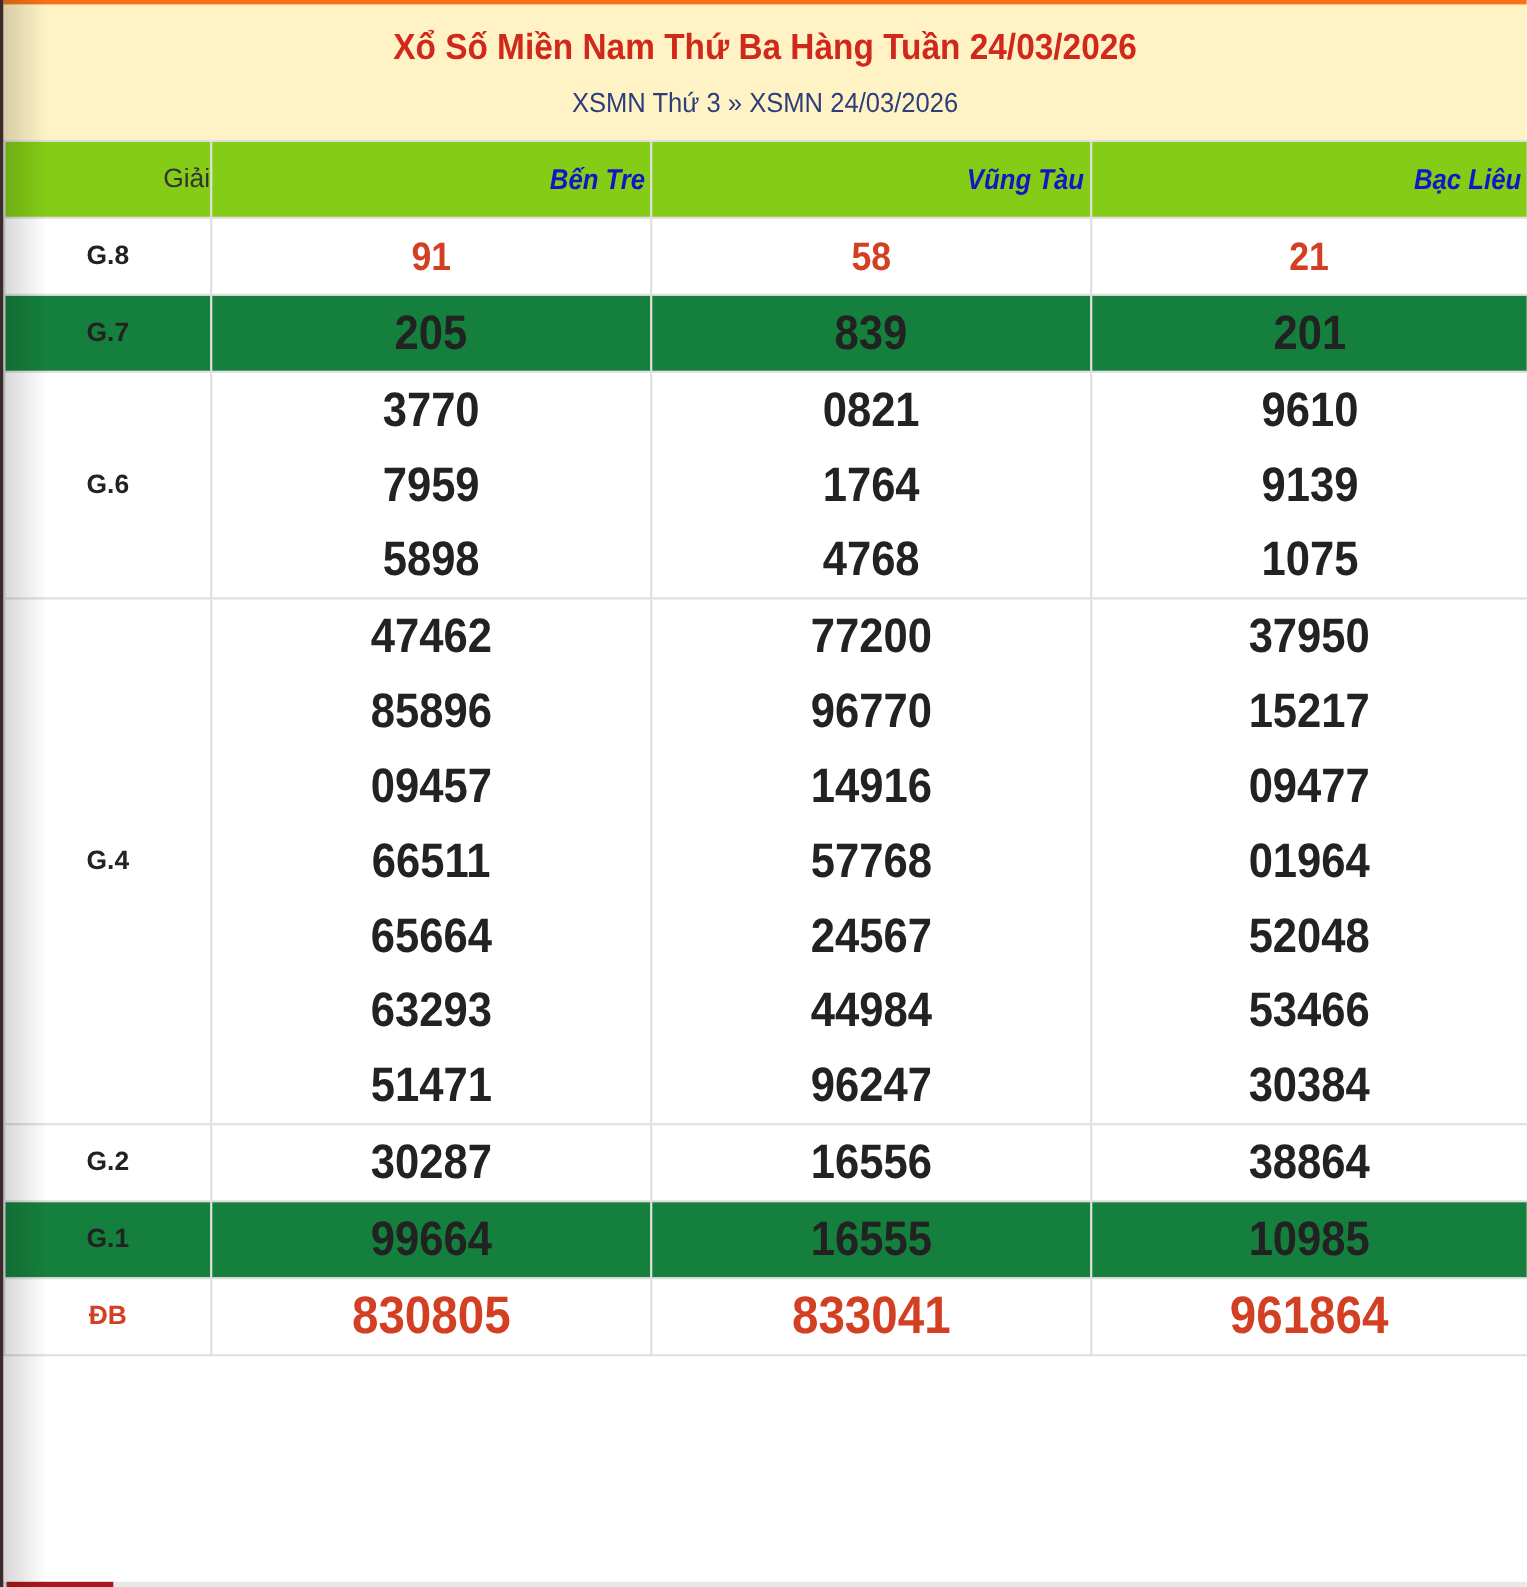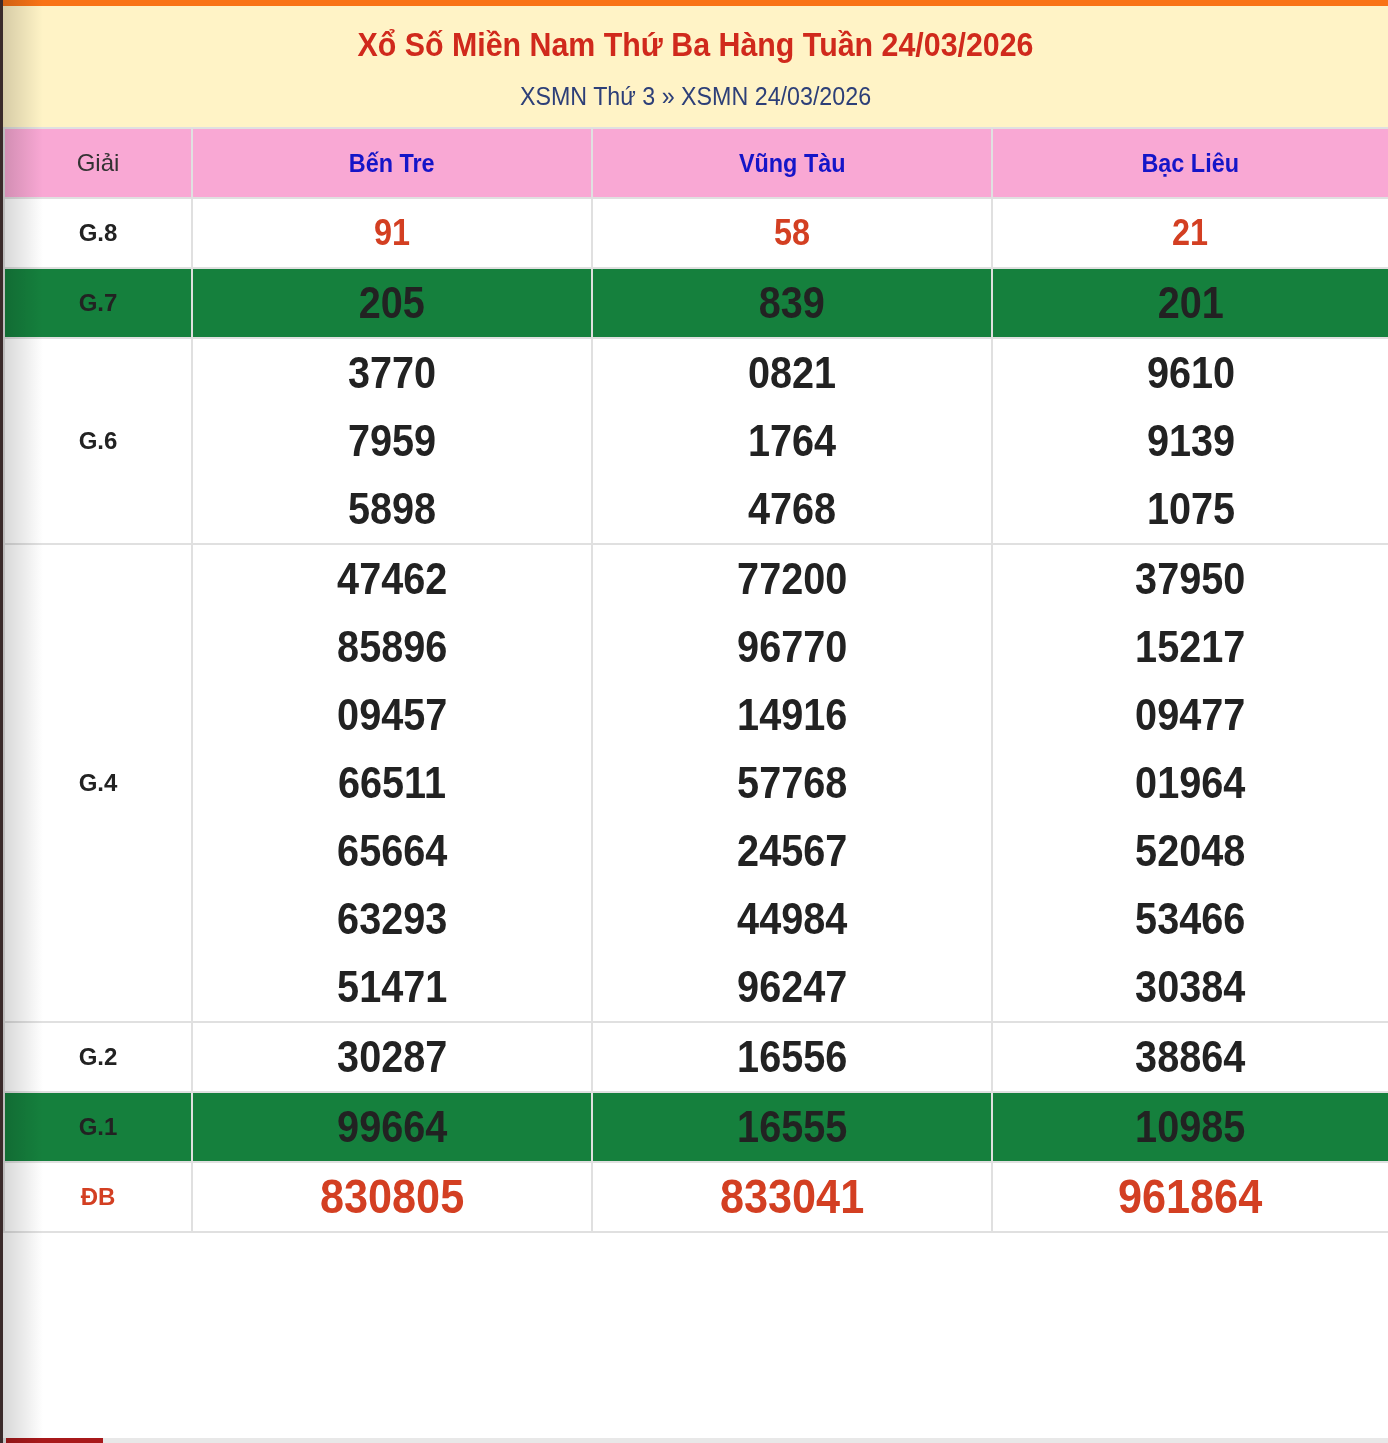--- a/index.html
+++ b/index.html
@@ -14,21 +14,21 @@
     background: #3a2a2a; z-index: 5;
   }
   .left-shade {
     position: absolute; left: 3px; top: 0; width: 40px; height: 1443px;
     background: linear-gradient(to right, rgba(0,0,0,0.16), rgba(0,0,0,0));
     pointer-events: none; z-index: 4;
   }
   .header {
     position: absolute; left: 3px; top: 0; width: 1385px; height: 127px;
     background: #fff3c6;
-    border-top: 6px solid #f97316;
+    border-top: 4px solid #f97316;
     box-sizing: border-box;
     text-align: center;
   }
   .title {
     position: absolute; left: 0; right: 0; top: 20px;
     font-size: 33px; font-weight: bold; color: #d0291c;
     transform: scaleX(0.92); transform-origin: center;
   }
   .breadcrumb {
     position: absolute; left: 0; right: 0; top: 76px;
@@ -43,23 +43,23 @@
     table-layout: fixed;
   }
   td, th {
     border: 2px solid #e0e0e0;
     text-align: center; vertical-align: middle; padding: 0;
   }
   col.c0 { width: 188px; }
   col.c1 { width: 400px; }
   col.c2 { width: 400px; }
   col.c3 { width: 397px; }
-  tr.head th { height: 68px; background: #f9a8d4; }
+  tr.head th { height: 68px; background: #84cc16; text-align: right; }
   th.giai { font-weight: normal; font-size: 24px; color: #333; }
-  th.prov { font-size: 26px; font-weight: bold; color: #1515c8; }
+  th.prov { font-size: 26px; font-weight: bold; color: #1515c8; font-style: italic; }
   th.prov span { display: inline-block; transform: scaleX(0.9); }
   td.label { font-size: 24px; color: #222; font-weight: bold; }
   tr.alt td { background: #15803d; }
   .num {
     font-weight: bold; color: #222;
     font-size: 44px; line-height: 68px;
     display: block;
   }
   .num span { display: inline-block; transform: scaleX(0.9); }
   .red { color: #d33f22; }

